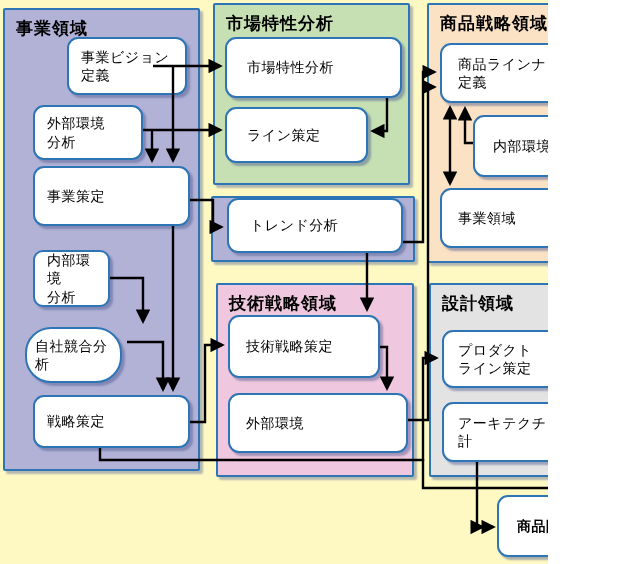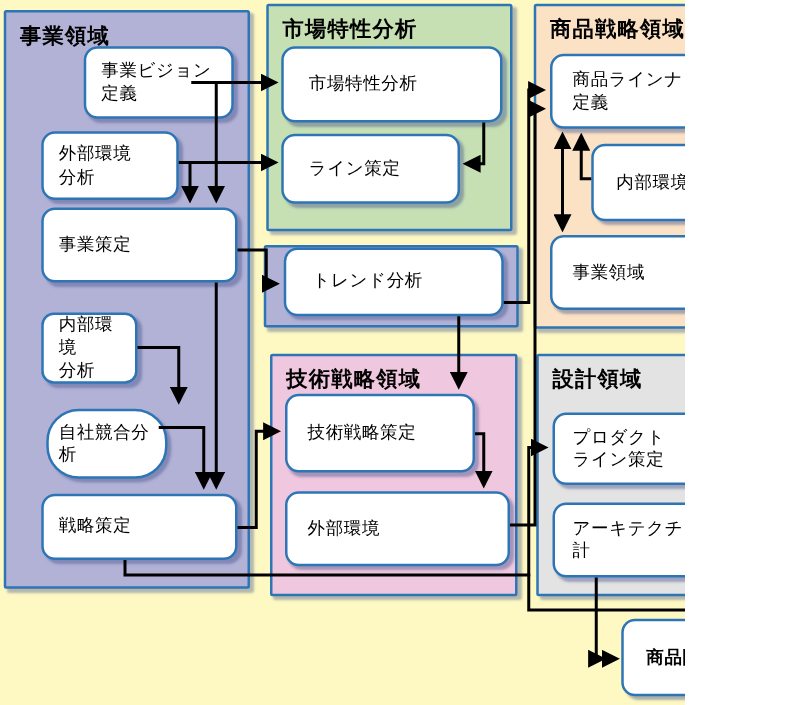--- a/index.html
+++ b/index.html
@@ -53,21 +53,21 @@
     <div class="region-title">設計領域</div>
   </div>
 
   <div class="node" style="left:33px;top:37px;width:120px;height:58px;margin-left:34px;">事業ビジョン
 定義</div>
   <div class="node" style="left:33px;top:105px;width:110px;height:55px;">外部環境
 分析</div>
   <div class="node" style="left:33px;top:166px;width:157px;height:60px;">事業策定</div>
   <div class="node" style="left:33px;top:250px;width:77px;height:57px;border-radius:10px;">内部環境
 分析</div>
-  <div class="node" style="left:37px;top:327px;width:97px;height:56px;padding-left:8px;border-radius:26px;">自社競合分析</div>
+  <div class="node" style="left:25px;top:327px;width:97px;height:56px;padding-left:8px;border-radius:26px;">自社競合分析</div>
   <div class="node" style="left:33px;top:395px;width:157px;height:53px;">戦略策定</div>
 
   <div class="node" style="left:225px;top:37px;width:177px;height:61px;padding-left:20px;">市場特性分析</div>
   <div class="node" style="left:225px;top:107px;width:143px;height:56px;padding-left:20px;">ライン策定</div>
 
   <div class="node" style="left:227px;top:198px;width:176px;height:55px;padding-left:21px;">トレンド分析</div>
 
   <div class="node" style="left:228px;top:315px;width:152px;height:63px;padding-left:16px;">技術戦略策定</div>
   <div class="node" style="left:228px;top:393px;width:180px;height:60px;padding-left:16px;">外部環境</div>
 

